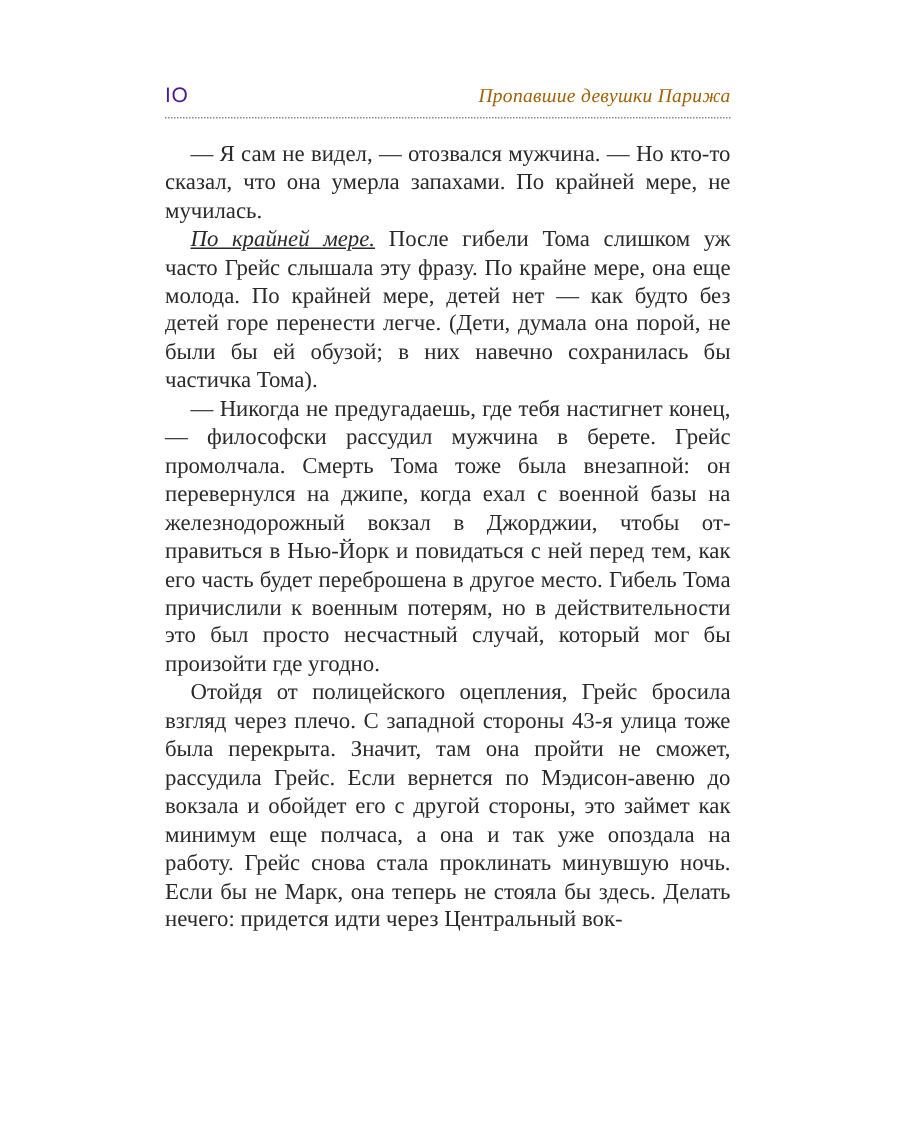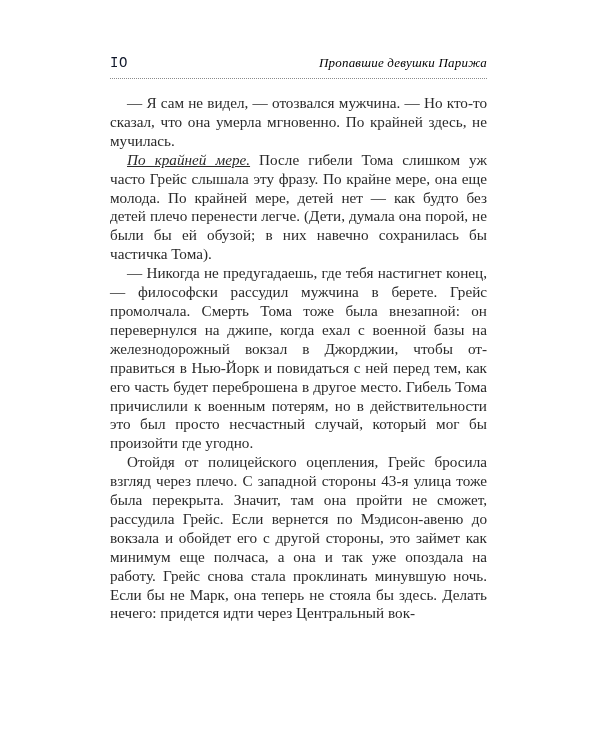--- a/index.html
+++ b/index.html
@@ -23,29 +23,29 @@
     }
     .running-head {
       display: flex;
       justify-content: space-between;
       align-items: baseline;
       height: 20px;
       border-bottom: 1px dotted #8a8a8a;
       padding-bottom: 3px;
     }
     .page-number {
-      font-family: Liberation Mono, monospace;
+      font-family: Liberation Sans, sans-serif;
       font-size: 14px;
-      color: #0f172a;
+      color: #4c1d95;
       letter-spacing: 0.5px;
     }
     .book-title {
       font-style: italic;
       font-size: 13px;
-      color: #000000;
+      color: #a16207;
       letter-spacing: 0.2px;
     }
     .body-text {
       margin-top: 15px;
     }
     .para {
       margin: 0;
       font-size: 15.2px;
       line-height: 18.9px;
       text-align: justify;
@@ -60,18 +60,18 @@
 </head>
 <body>
 
 <div class="page">
   <div class="running-head">
     <span class="page-number">IO</span>
     <span class="book-title">Пропавшие девушки Парижа</span>
   </div>
 
   <div class="body-text">
-    <p class="para"><span>— Я сам не видел, — отозвался мужчина. — Но кто-то сказал, что она умерла мгновенно. По крайней здесь, не мучилась.</span></p>
-    <p class="para"><em>По крайней мере.</em><span> После гибели Тома слишком уж часто Грейс слышала эту фразу. По крайне мере, она еще молода. По крайней мере, детей нет — как будто без детей плечо перенести легче. (Дети, думала она по­рой, не были бы ей обузой; в них навечно сохранилась бы частичка Тома).</span></p>
+    <p class="para"><span>— Я сам не видел, — отозвался мужчина. — Но кто-то сказал, что она умерла запахами. По крайней мере, не мучилась.</span></p>
+    <p class="para"><em>По крайней мере.</em><span> После гибели Тома слишком уж часто Грейс слышала эту фразу. По крайне мере, она еще молода. По крайней мере, детей нет — как будто без детей горе перенести легче. (Дети, думала она по­рой, не были бы ей обузой; в них навечно сохранилась бы частичка Тома).</span></p>
     <p class="para"><span>— Никогда не предугадаешь, где тебя настигнет конец, — философски рассудил мужчина в берете. Грейс промолчала. Смерть Тома тоже была внезапной: он перевернулся на джипе, когда ехал с военной базы на железнодорожный вокзал в Джорджии, чтобы от­правиться в Нью-Йорк и повидаться с ней перед тем, как его часть будет переброшена в другое место. Ги­бель Тома причислили к военным потерям, но в дей­ствительности это был просто несчастный случай, ко­торый мог бы произойти где угодно.</span></p>
     <p class="para"><span>Отойдя от полицейского оцепления, Грейс бросила взгляд через плечо. С западной стороны 43-я улица тоже была перекрыта. Значит, там она пройти не смо­жет, рассудила Грейс. Если вернется по Мэдисон-авеню до вокзала и обойдет его с другой стороны, это займет как минимум еще полчаса, а она и так уже опоздала на работу. Грейс снова стала проклинать минувшую ночь. Если бы не Марк, она теперь не стояла бы здесь. Делать нечего: придется идти через Центральный вок-</span></p>
   </div>
 </div>
 
 </body></html>

